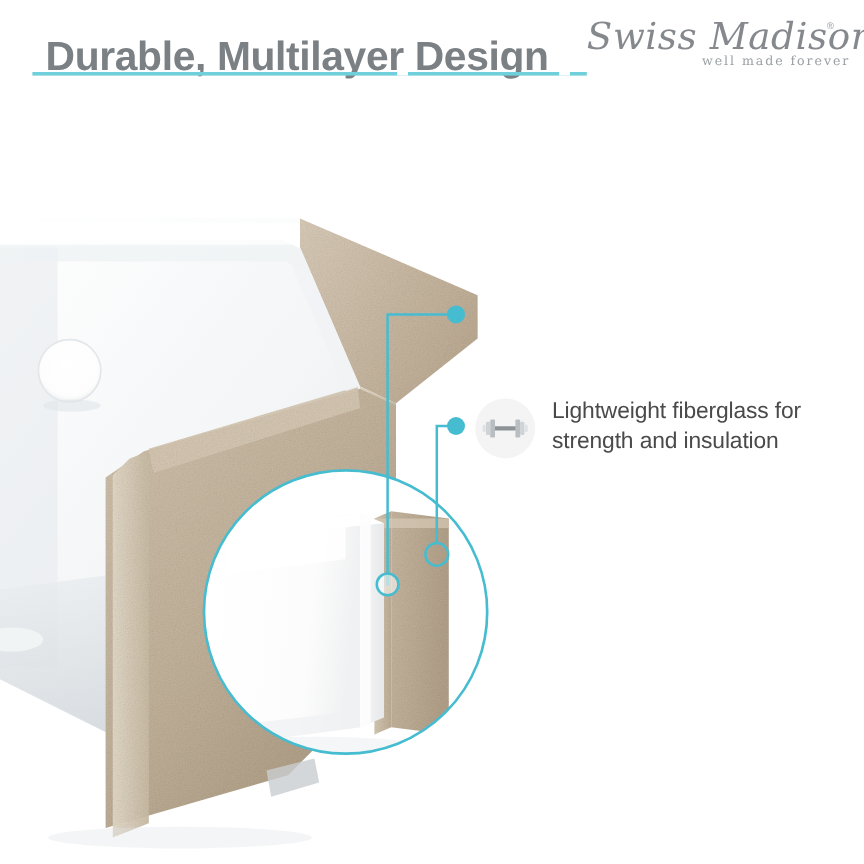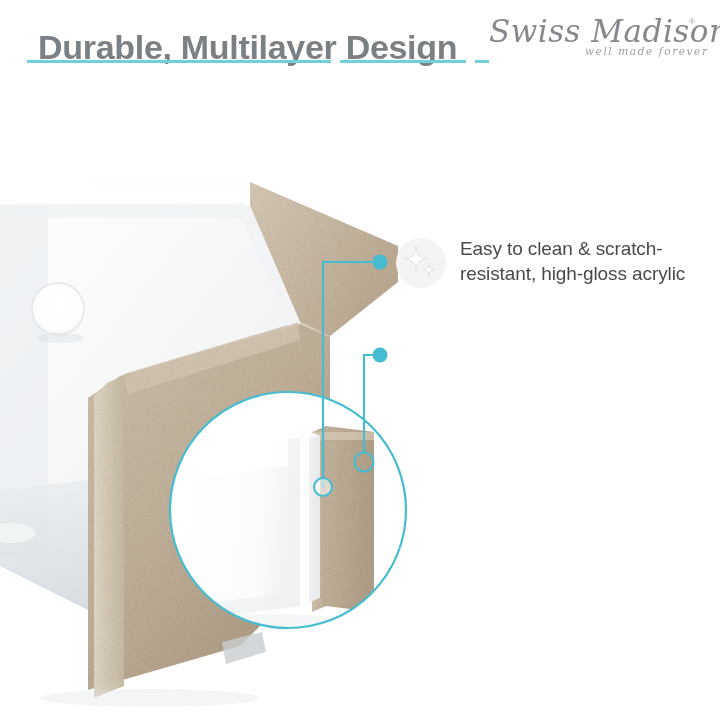--- a/index.html
+++ b/index.html
@@ -98,21 +98,20 @@
     top: 6px;
     font-size: 8px;
     line-height: 8px;
     color: #9aa0a4;
   }
   #brand-tagline {
     position: absolute;
     left: 96px;
     top: 33px;
     font-family: "DejaVu Serif", serif;
-    font-style: italic;
     font-size: 10.5px;
     line-height: 13px;
     letter-spacing: 1.6px;
     color: #9aa0a4;
     white-space: nowrap;
   }
 
   
   #product-art {
     position: absolute;
@@ -350,28 +349,33 @@
       <circle cx="323" cy="487" r="9" fill="#ffffff" fill-opacity="0.55" stroke="#46bcd0" stroke-width="2.1"></circle>
     </g>
 
     <g>
       <path d="M 380 355 L 364 355 L 364 452" fill="none" stroke="#46bcd0" stroke-width="2.1" stroke-linecap="square"></path>
       <circle cx="380" cy="355" r="7.5" fill="#46bcd0"></circle>
       <circle cx="364" cy="462" r="9.5" fill="none" stroke="#46bcd0" stroke-width="2.1"></circle>
     </g>
   </svg>
 
-  <div class="callout" id="callout-acrylic">
+
+  <div class="callout" id="callout-fiberglass">
     <div class="callout-icon">
       <svg width="50" height="50" viewBox="0 0 50 50" xmlns="http://www.w3.org/2000/svg">
 
-        <path d="M 20 8 C 20.8 17.5 22.5 19.2 31.5 20.6 C 22.5 22 20.8 23.7 20 33.2
-                 C 19.2 23.7 17.5 22 8.5 20.6 C 17.5 19.2 19.2 17.5 20 8 Z" fill="#ffffff" stroke="#e3e3e3" stroke-width="1"></path>
-
-        <path d="M 33 25 C 33.5 30 34.4 30.9 39.2 31.6 C 34.4 32.3 33.5 33.2 33 38.2
-                 C 32.5 33.2 31.6 32.3 26.8 31.6 C 31.6 30.9 32.5 30 33 25 Z" fill="#ffffff" stroke="#e3e3e3" stroke-width="1"></path>
+        <rect x="16" y="23.2" width="18" height="3.6" rx="0.6" fill="#8e9398"></rect>
+
+        <rect x="12.5" y="17.5" width="4" height="15" rx="1" fill="#b9bec2"></rect>
+        <rect x="33.5" y="17.5" width="4" height="15" rx="1" fill="#b9bec2"></rect>
+
+        <rect x="9" y="19.5" width="3.6" height="11" rx="1" fill="#cfd3d6"></rect>
+        <rect x="37.4" y="19.5" width="3.6" height="11" rx="1" fill="#cfd3d6"></rect>
+
+        <rect x="6.2" y="22" width="2.6" height="6" rx="0.8" fill="#dfe2e4"></rect>
+        <rect x="41.2" y="22" width="2.6" height="6" rx="0.8" fill="#dfe2e4"></rect>
       </svg>
     </div>
-    <div class="callout-text">Easy to clean &amp; scratch-resistant, high-gloss acrylic</div>
+    <div class="callout-text">Lightweight fiberglass for strength and insulation</div>
   </div>
 
-
 </div>
 
 </body></html>

